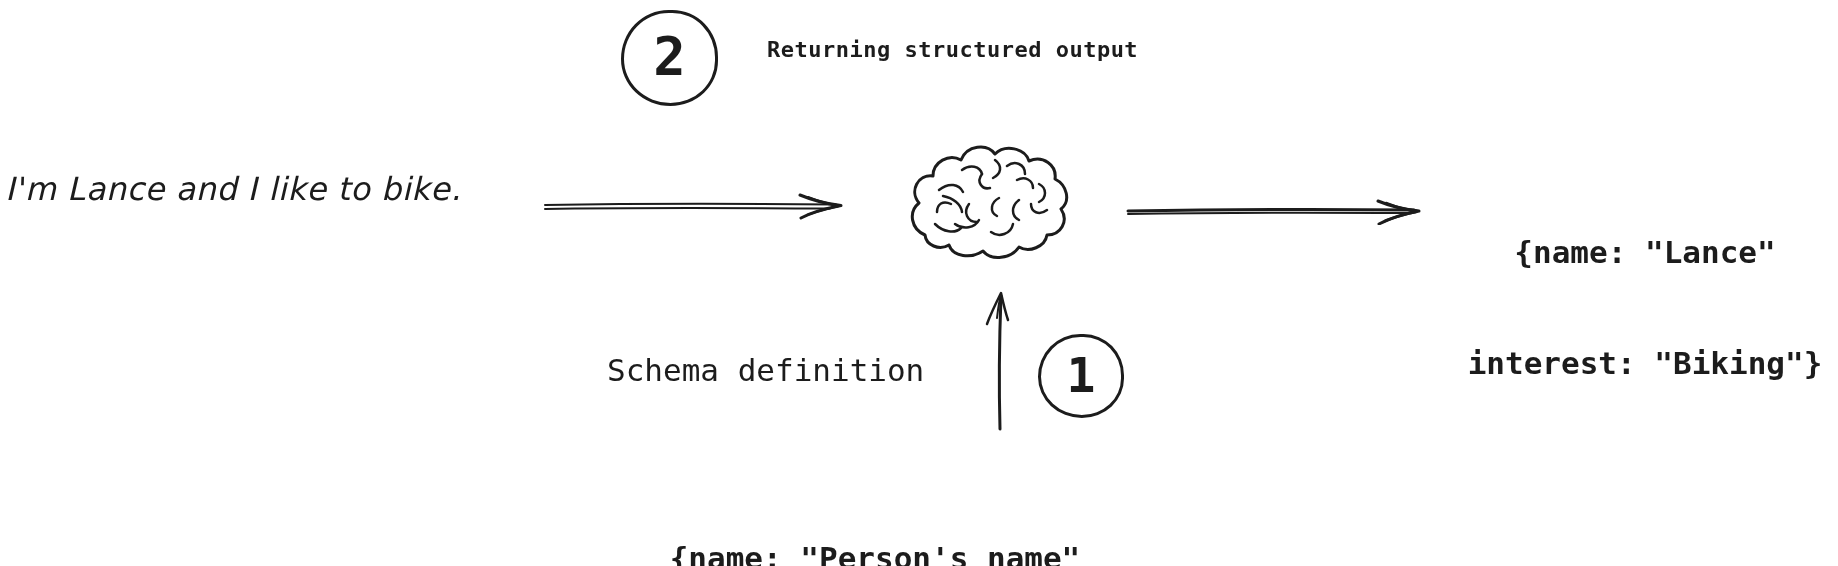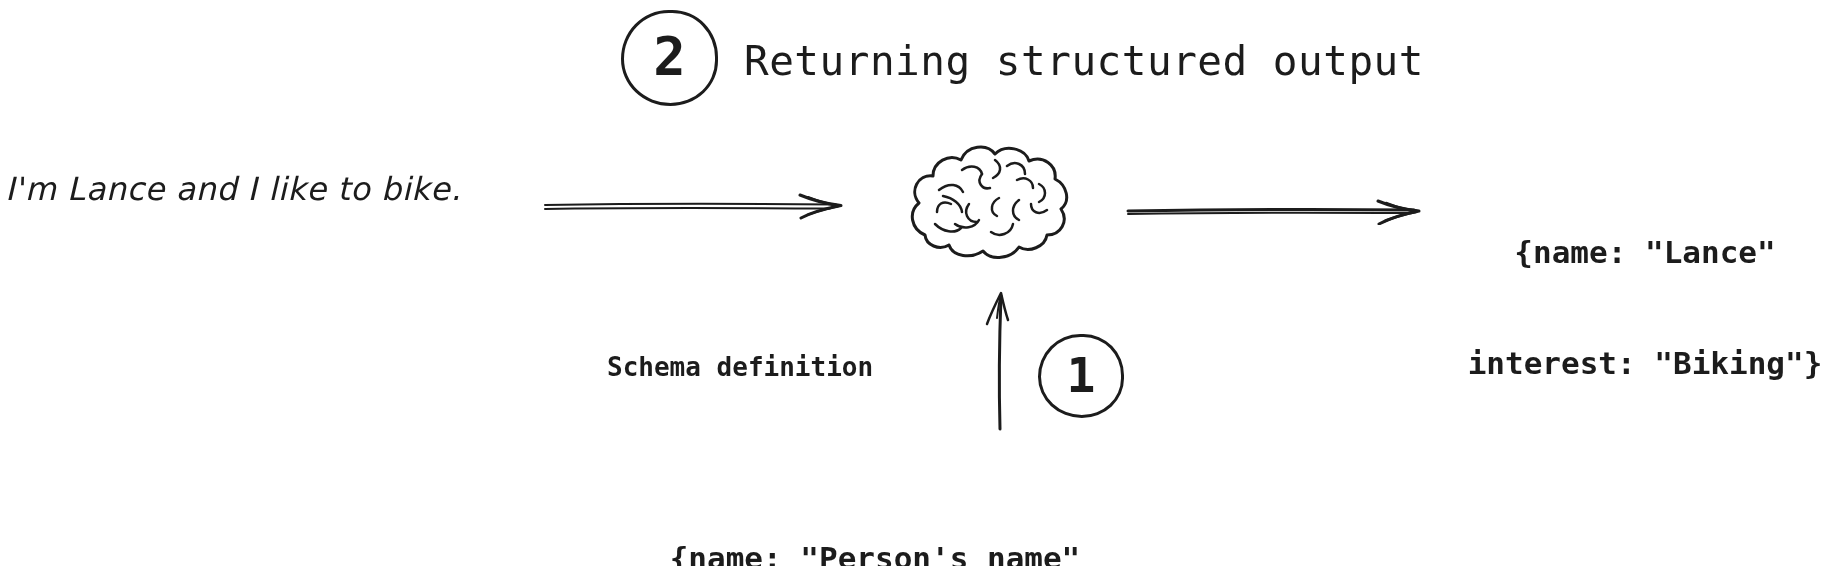--- a/index.html
+++ b/index.html
@@ -33,23 +33,23 @@
     font-weight: bold;
     line-height: 1;
     transform: translateY(-1px);
   }
   .circle-2 { left: 621px; top: 10px; width: 97px; height: 96px; }
   .circle-2 .num { font-size: 54px; }
   .circle-1 { left: 1038px; top: 334px; width: 86px; height: 84px; }
   .circle-1 .num { font-size: 48px; }
 
   .diagram-title {
-    left: 744px; top: 37px;
-    font-size: 41px;
-    font-weight: normal;
+    left: 767px; top: 37px;
+    font-size: 22px;
+    font-weight: bold;
     letter-spacing: 0.5px;
     white-space: nowrap;
   }
 
   .handwritten {
     left: 8px; top: 170px;
     font-family: "DejaVu Sans", sans-serif;
     font-style: italic;
     font-size: 32px;
     letter-spacing: 0.5px;
@@ -62,22 +62,22 @@
     font-weight: bold;
     line-height: 37px;
     text-align: center;
     white-space: pre;
   }
   .output-block { left: 1450px; top: 160px; width: 390px; }
   .schema-block { left: 590px;  top: 466px; width: 570px; }
 
   .schema-label {
     left: 607px; top: 352px;
-    font-size: 26px;
-    font-weight: bold;
+    font-size: 31px;
+    font-weight: normal;
     white-space: nowrap;
   }
 
   svg { display: block; }
   .stroke {
     fill: none;
     stroke: #1c1c1c;
     stroke-linecap: round;
     stroke-linejoin: round;
   }

